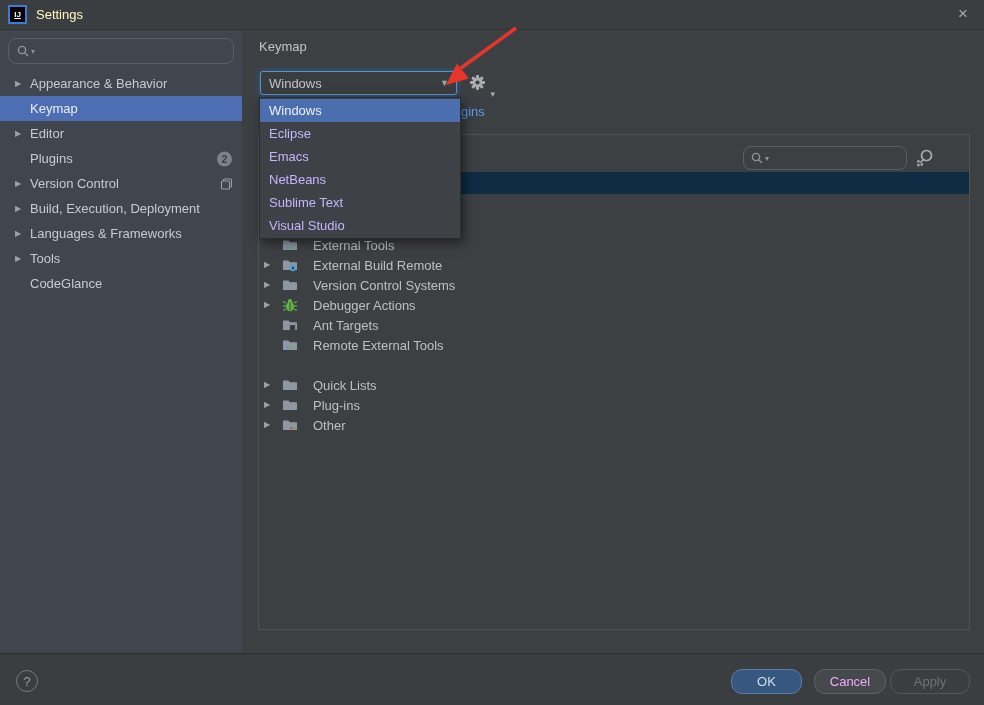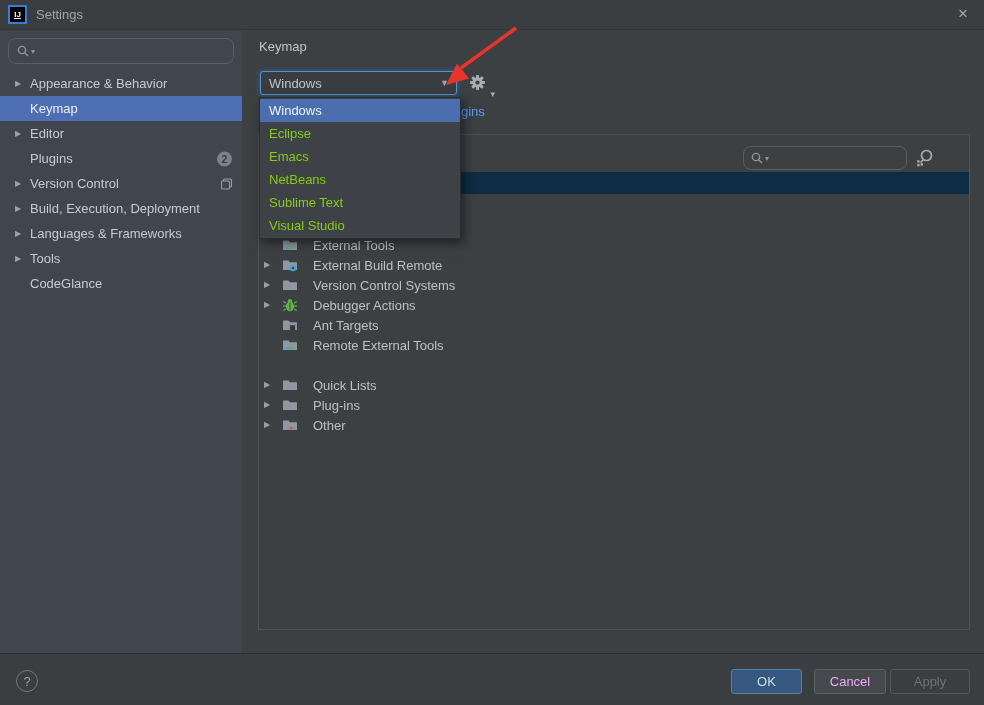--- a/index.html
+++ b/index.html
@@ -6,21 +6,21 @@
   .window{position:relative;width:984px;height:705px;overflow:hidden;
     background:#3d4043;font-family:"Liberation Sans","DejaVu Sans",sans-serif;
     color:#bdc1c6;font-size:13px;-webkit-font-smoothing:antialiased;}
 
   
   .titlebar{position:absolute;left:0;top:0;width:100%;height:30px;background:#3b3e40;
     border-bottom:1px solid #323537;display:flex;align-items:center;box-sizing:border-box;padding:8px 8px;}
   .logo{width:19px;height:19px;background:#000;border:2px solid #3a7bd5;box-sizing:border-box;
     color:#fff;font-size:8px;font-weight:bold;display:flex;align-items:center;justify-content:center;
     text-decoration:underline;}
-  .win-title{margin-left:9px;color:#a3a3a3;}
+  .win-title{margin-left:9px;color:#fef9c3;}
   .close-x{position:absolute;right:16px;top:4px;font-size:17px;color:#a6aaae;cursor:default;}
 
   
   .sidebar{position:absolute;left:0;top:31px;width:242px;height:622px;background:#41454e;}
   .side-search{position:absolute;left:8px;top:7px;width:226px;height:26px;box-sizing:border-box;
     border:1px solid #5a5f64;border-radius:8px;display:flex;align-items:center;padding-left:7px;gap:1px;}
   .nav{position:absolute;left:0;top:40px;width:242px;}
   .nav-item{position:relative;height:25px;display:flex;align-items:center;padding-left:30px;
     color:#c7cbd1;box-sizing:border-box;}
   .nav-item.selected{background:#4d6eb3;color:#eaedf2;}
@@ -48,30 +48,30 @@
   .shortcut-btn{position:absolute;left:655px;top:12px;width:22px;height:22px;line-height:0;}
   .navy-row{position:absolute;left:0;top:37px;width:100%;height:22px;background:#0e2c44;}
   .tree-row{position:absolute;left:0;width:100%;height:20px;color:#bcc0c5;}
   .tree-row .tri{left:5px;}
   .ticon{position:absolute;left:23px;top:2px;width:16px;height:16px;line-height:0;}
   .tlabel{position:absolute;left:54px;top:50%;transform:translateY(-50%);}
 
   
   .popup{position:absolute;left:17px;top:66px;width:200px;background:#3e4246;
     border:1px solid #2b2d30;box-shadow:3px 4px 10px rgba(0,0,0,.5);z-index:20;padding:1px 0;}
-  .popup-item{height:23px;line-height:23px;padding-left:9px;color:#84cc16;}
+  .popup-item{height:23px;line-height:23px;padding-left:9px;color:#c4b5fd;}
   .popup-item.selected{background:#4b6eaf;color:#eef1f6;}
 
   
   .footer{position:absolute;left:0;top:653px;width:984px;height:52px;background:#3b3e40;
     border-top:1px solid #2c2e30;box-sizing:border-box;}
   .help-btn{position:absolute;left:16px;top:16px;width:22px;height:22px;box-sizing:border-box;
     border:1px solid #75797d;border-radius:50%;color:#9b9fa3;
     display:flex;align-items:center;justify-content:center;}
-  .btn{position:absolute;top:15px;height:25px;box-sizing:border-box;border-radius:3px;
+  .btn{position:absolute;top:15px;height:25px;box-sizing:border-box;border-radius:11px;
     display:flex;align-items:center;justify-content:center;}
   .btn-ok{right:182px;width:71px;background:#365880;border:1px solid #5a7ca6;color:#d6dde6;}
   .btn-cancel{right:98px;width:72px;background:#45494b;border:1px solid #5e6264;color:#f0abfc;}
   .btn-apply{right:14px;width:80px;background:transparent;border:1px solid #54585a;color:#6f7376;}
 
   .annot{position:absolute;left:0;top:0;pointer-events:none;z-index:50;}
 </style>
 </head>
 <body>
 

